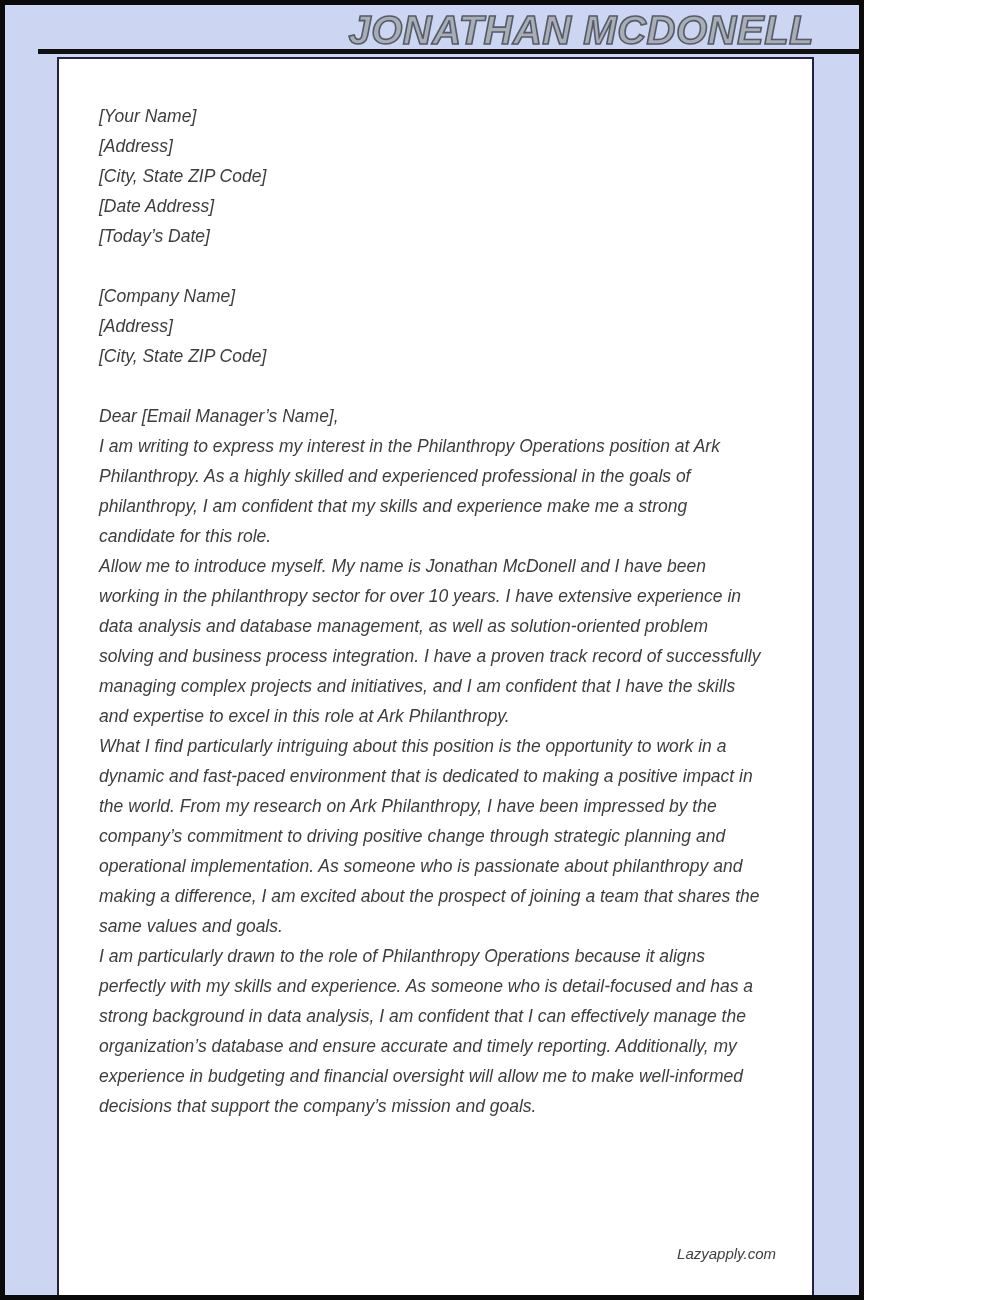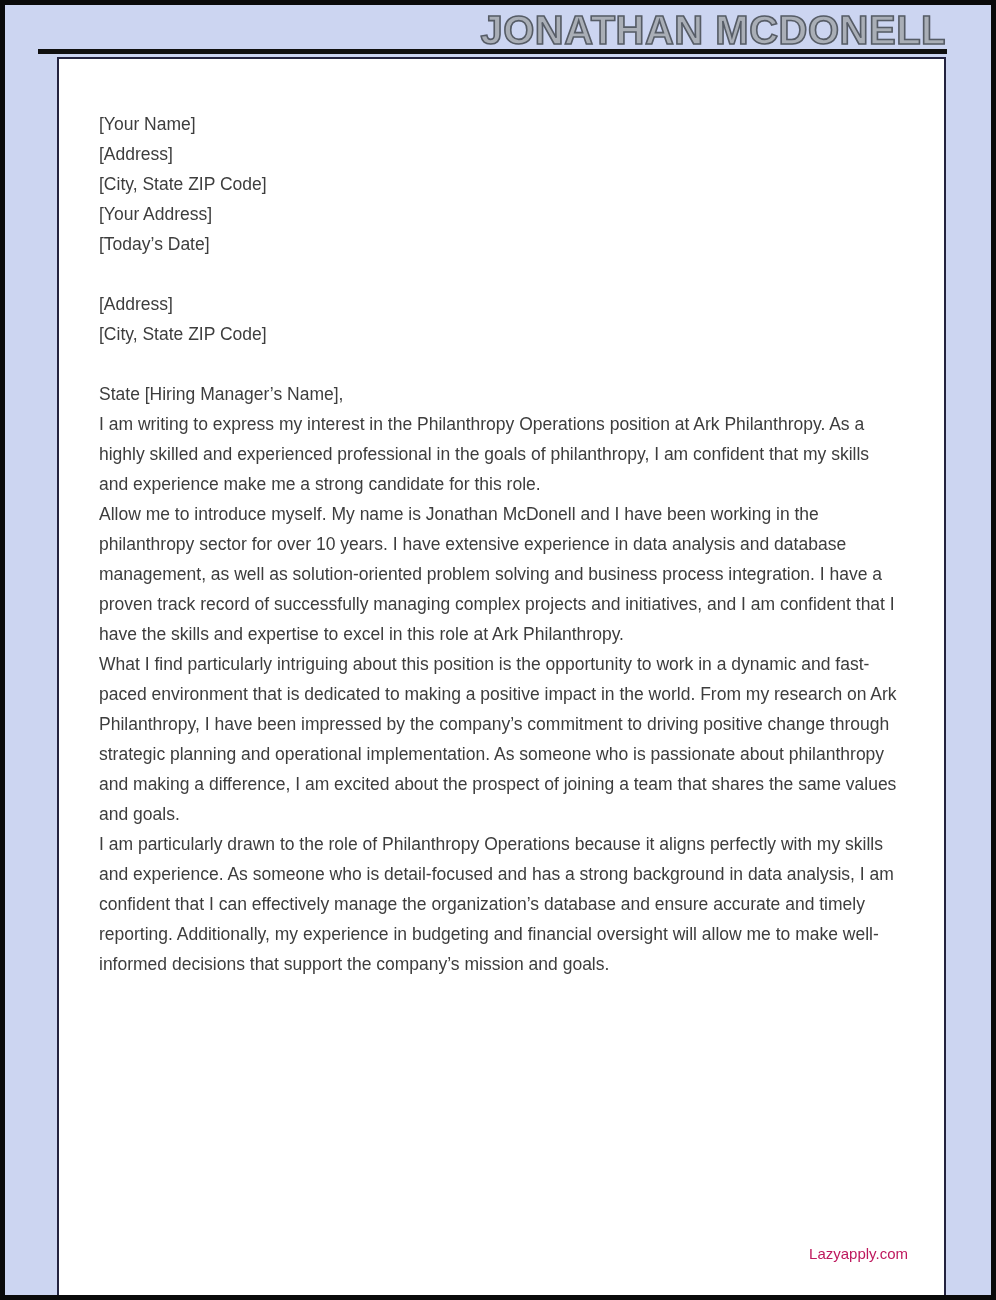--- a/index.html
+++ b/index.html
@@ -3,24 +3,25 @@
 <meta charset="utf-8">
 <style>
   html, body {
     margin: 0;
     padding: 0;
     background: #ffffff;
     font-family: "Liberation Sans", sans-serif;
   }
   .page {
     position: relative;
-    width: 996px;
+    width: 864px;
     height: 1300px;
     background: #ccd5f1;
     overflow: hidden;
+    font-style: italic;
   }
   
   .frame {
     position: absolute;
     inset: 0;
     border: 5px solid #0a0a0a;
     z-index: 20;
     pointer-events: none;
   }
   .header-name {
@@ -61,31 +62,31 @@
   .letter {
     color: #3d3d3d;
     font-size: 17.5px;
     line-height: 30px;
   }
   .letter p, .letter .line {
     margin: 0;
     padding: 0;
   }
   .block {
-    margin: 8px 0 30px 0;
+    margin: 0 0 30px 0;
   }
   .para {
     margin: 0 0 30px 0;
   }
   .watermark {
     position: absolute;
     top: 1245px;
     right: 88px;
     font-size: 15px;
-    color: #be185d;
+    color: #404040;
     z-index: 5;
     text-align: center;
   }
 </style>
 </head>
 <body>
 
 <div class="page">
 
   <div class="frame"></div>
@@ -94,30 +95,31 @@
 
   <div class="header-rule"></div>
 
   <div class="document">
     <div class="letter">
 
       <div class="block">
         <div class="line">[Your Name]</div>
         <div class="line">[Address]</div>
         <div class="line">[City, State ZIP Code]</div>
-        <div class="line">[Your Address]</div>
+        <div class="line">[Date Address]</div>
         <div class="line">[Today’s Date]</div>
       </div>
 
       <div class="block">
+        <div class="line">[Company Name]</div>
         <div class="line">[Address]</div>
         <div class="line">[City, State ZIP Code]</div>
       </div>
 
-      <p class="para">State [Hiring Manager’s Name],</p>
+      <p class="para">Dear [Email Manager’s Name],</p>
 
       <p class="para">I am writing to express my interest in the Philanthropy Operations position at Ark Philanthropy. As a highly skilled and experienced professional in the goals of philanthropy, I am confident that my skills and experience make me a strong candidate for this role.</p>
       <p class="para">Allow me to introduce myself. My name is Jonathan McDonell and I have been working in the philanthropy sector for over 10 years. I have extensive experience in data analysis and database management, as well as solution-oriented problem solving and business process integration. I have a proven track record of successfully managing complex projects and initiatives, and I am confident that I have the skills and expertise to excel in this role at Ark Philanthropy.</p>
       <p class="para">What I find particularly intriguing about this position is the opportunity to work in a dynamic and fast-paced environment that is dedicated to making a positive impact in the world. From my research on Ark Philanthropy, I have been impressed by the company’s commitment to driving positive change through strategic planning and operational implementation. As someone who is passionate about philanthropy and making a difference, I am excited about the prospect of joining a team that shares the same values and goals.</p>
       <p class="para">I am particularly drawn to the role of Philanthropy Operations because it aligns perfectly with my skills and experience. As someone who is detail-focused and has a strong background in data analysis, I am confident that I can effectively manage the organization’s database and ensure accurate and timely reporting. Additionally, my experience in budgeting and financial oversight will allow me to make well-informed decisions that support the company’s mission and goals.</p>
 
     </div>
   </div>
 
   <div class="watermark">Lazyapply.com</div>

